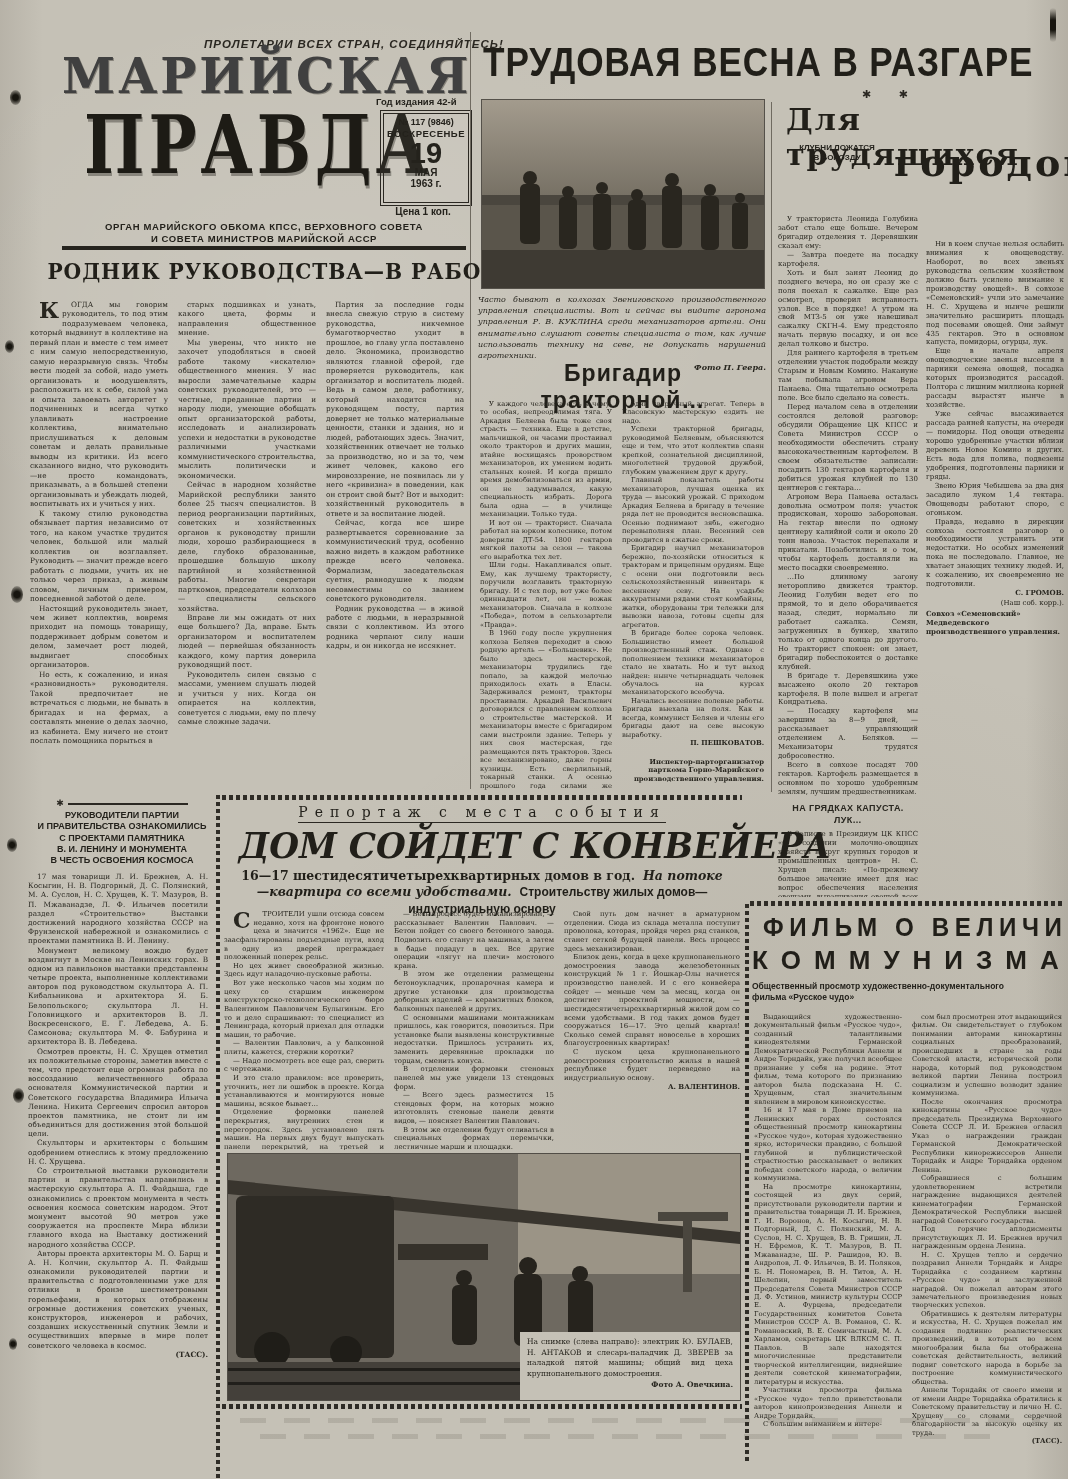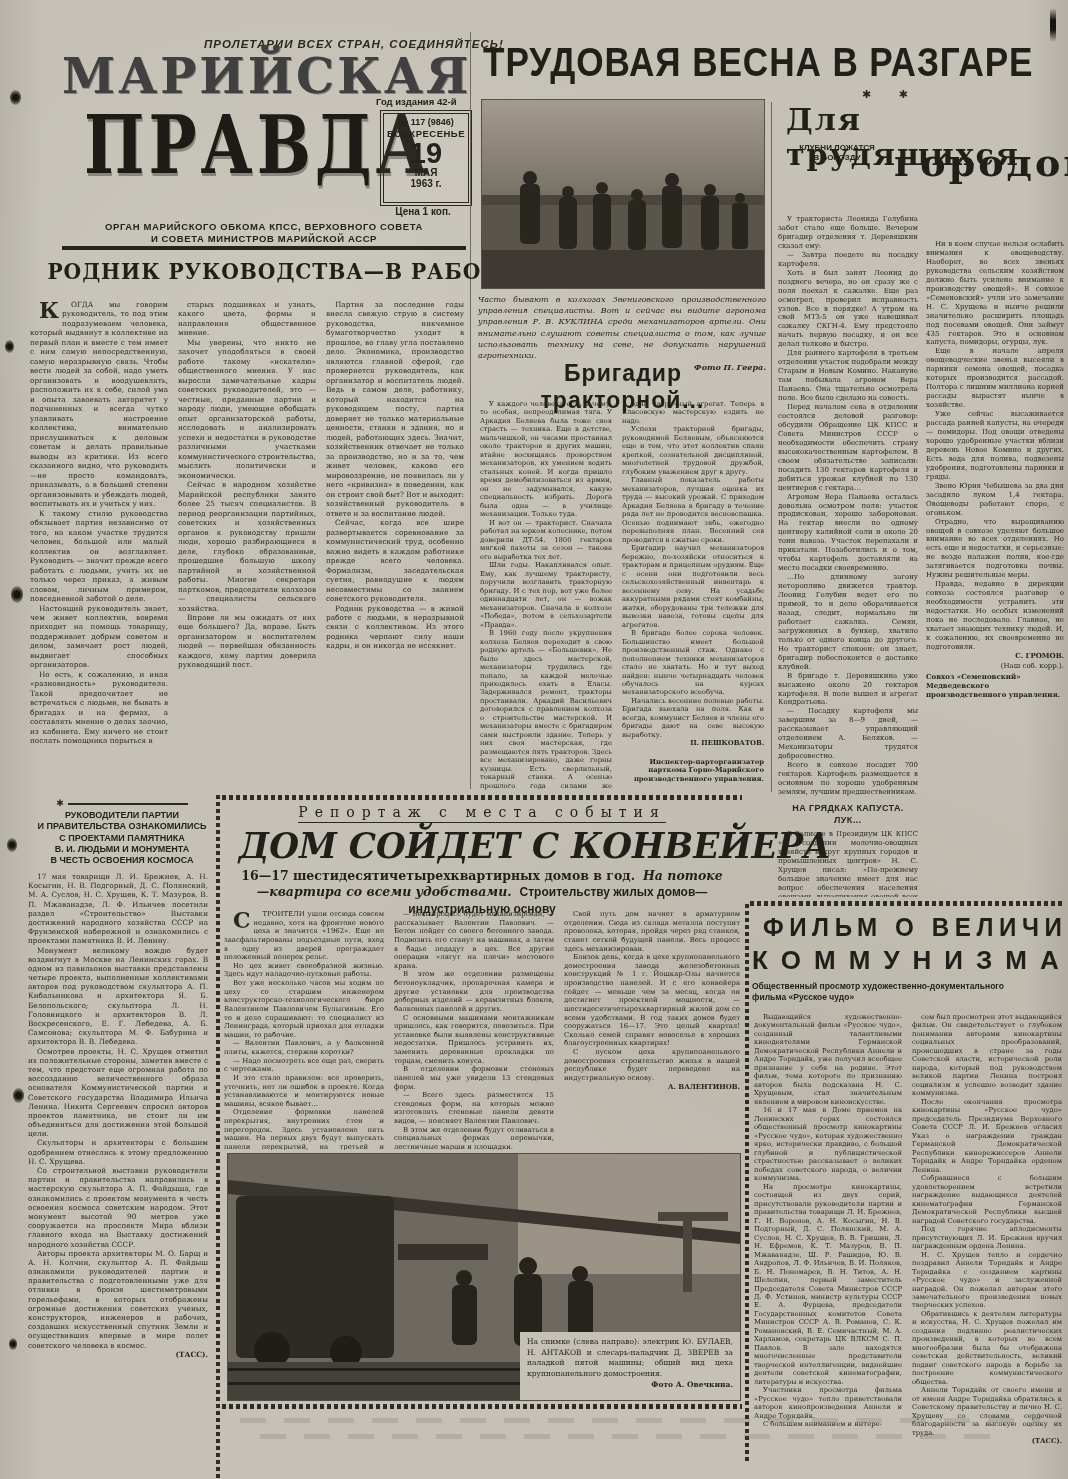--- a/index.html
+++ b/index.html
@@ -138,20 +138,21 @@
         <p>Настоящий руководитель знает, чем живет коллектив, вовремя приходит на помощь товарищу, поддерживает добрым советом и делом, замечает рост людей, выдвигает способных организаторов.</p>
         <p>Но есть, к сожалению, и иная «разновидность» руководителя. Такой предпочитает не встречаться с людьми, не бывать в бригадах и на фермах, а составлять мнение о делах заочно, из кабинета. Ему ничего не стоит послать помощника порыться в</p>
       </div>
   </div>
   <div class="jcol" id="rodnik-c2">
     <div>
         <p>старых подшивках и узнать, какого цвета, формы и направления общественное мнение.</p>
         <p>Мы уверены, что никто не захочет уподобляться в своей работе такому «искателю» общественного мнения. У нас выросли замечательные кадры советских руководителей, это — честные, преданные партии и народу люди, умеющие обобщать опыт организаторской работы, исследовать и анализировать успехи и недостатки в руководстве различными участками коммунистического строительства, мыслить политически и экономически.</p>
         <p>Сейчас в народном хозяйстве Марийской республики занято более 25 тысяч специалистов. В период реорганизации партийных, советских и хозяйственных органов к руководству пришли люди, хорошо разбирающиеся в деле, глубоко образованные, прошедшие большую школу партийной и хозяйственной работы. Многие секретари парткомов, председатели колхозов — специалисты сельского хозяйства.</p>
         <p>Вправе ли мы ожидать от них еще большего? Да, вправе. Быть организатором и воспитателем людей — первейшая обязанность каждого, кому партия доверила руководящий пост.</p>
+        <p>Руководитель силен связью с массами, умением слушать людей и учиться у них. Когда он опирается на коллектив, советуется с людьми, ему по плечу самые сложные задачи.</p>
       </div>
   </div>
   <div class="jcol" id="rodnik-c3">
     <div>
         <p>Партия за последние годы внесла свежую струю в систему руководства, никчемное бумаготворчество уходит в прошлое, во главу угла поставлено дело. Экономика, производство являются главной сферой, где проверяется руководитель, как организатор и воспитатель людей. Ведь в самом деле, работнику, который находится на руководящем посту, партия доверяет не только материальные ценности, станки и здания, но и людей, работающих здесь. Значит, хозяйственник отвечает не только за производство, но и за то, чем живет человек, каково его мировоззрение, не появилась ли у него «кривизна» в поведении, как он строит свой быт? Вот и выходит: хозяйственный руководитель в ответе и за воспитание людей.</p>
         <p>Сейчас, когда все шире развертывается соревнование за коммунистический труд, особенно важно видеть в каждом работнике прежде всего человека. Формализм, заседательская суетня, равнодушие к людям несовместимы со званием советского руководителя.</p>
         <p>Родник руководства — в живой работе с людьми, в неразрывной связи с коллективом. Из этого родника черпают силу наши кадры, и он никогда не иссякнет.</p>
       </div>
   </div>
 
@@ -235,37 +236,36 @@
     <div>
         <p>В Записке в Президиум ЦК КПСС «О создании молочно-овощных хозяйств вокруг крупных городов и промышленных центров» Н. С. Хрущев писал: «По-прежнему большое значение имеет для нас вопрос обеспечения населения овощами, выращивания овощей всех видов.</p>
       </div>
   </div>
   <div class="jcol" id="gor-c2">
     <div>
         <p>Ни в коем случае нельзя ослабить внимания к овощеводству. Наоборот, во всех звеньях руководства сельским хозяйством должно быть усилено внимание к производству овощей». В совхозе «Семеновский» учли это замечание Н. С. Хрущева и нынче решили значительно расширить площадь под посевами овощей. Они займут 435 гектаров. Это в основном капуста, помидоры, огурцы, лук.</p>
         <p>Еще в начале апреля овощеводческие звенья высеяли в парники семена овощей, посадка которых производится рассадой. Полтора с лишним миллиона корней рассады вырастят нынче в хозяйстве.</p>
         <p>Уже сейчас высаживается рассада ранней капусты, на очереди — помидоры. Под овощи отведены хорошо удобренные участки вблизи деревень Новое Комино и других. Есть вода для полива, подвезены удобрения, подготовлены парники и гряды.</p>
         <p>Звено Юрия Чебышева за два дня засадило луком 1,4 гектара. Овощеводы работают споро, с огоньком.</p>
-        <p>Отрадно, что выращиванию овощей в совхозе уделяют большое внимание во всех отделениях. Но есть еще и недостатки, и серьезные: не везде налажен полив, кое-где затягивается подготовка почвы. Нужны решительные меры.</p>
         <p>Правда, недавно в дирекции совхоза состоялся разговор о необходимости устранить эти недостатки. Но особых изменений пока не последовало. Главное, не хватает знающих технику людей. И, к сожалению, их своевременно не подготовили.</p>
       </div>
     <p class="sig">С. ГРОМОВ.</p>
     <div class="signote">(Наш соб. корр.).</div>
     <div class="sigsrc">Совхоз «Семеновский» Медведевского производственного управления.</div>
   </div>
 
   <div class="abs box-mark">
     <span>✱</span><span class="bar"></span>
   </div>
   <div class="abs" id="tassbox-header">
     <div>
         <p>РУКОВОДИТЕЛИ ПАРТИИ</p>
         <p>И ПРАВИТЕЛЬСТВА ОЗНАКОМИЛИСЬ</p>
         <p>С ПРОЕКТАМИ ПАМЯТНИКА</p>
-        <p>В. И. ЛЮДЬМИ И МОНУМЕНТА</p>
+        <p>В. И. ЛЕНИНУ И МОНУМЕНТА</p>
         <p>В ЧЕСТЬ ОСВОЕНИЯ КОСМОСА</p>
       </div>
   </div>
   <div class="jcol" id="tassbox-body">
     <div>
         <p>17 мая товарищи Л. И. Брежнев, А. Н. Косыгин, Н. В. Подгорный, Д. С. Полянский, М. А. Суслов, Н. С. Хрущев, К. Т. Мазуров, В. П. Мжаванадзе, Л. Ф. Ильичев посетили раздел «Строительство» Выставки достижений народного хозяйства СССР на Фрунзенской набережной и ознакомились с проектами памятника В. И. Ленину.</p>
         <p>Монумент великому вождю будет воздвигнут в Москве на Ленинских горах. В одном из павильонов выставки представлены четыре проекта, выполненные коллективами авторов под руководством скульптора А. П. Кибальникова и архитектора Я. Б. Белопольского; скульптора Л. Н. Головницкого и архитекторов В. Л. Воскресенского, Е. Г. Лебедева, А. Б. Самсонова; скульптора М. Ф. Бабурина и архитектора В. В. Лебедева.</p>
         <p>Осмотрев проекты, Н. С. Хрущев отметил их положительные стороны, заметив вместе с тем, что предстоит еще огромная работа по воссозданию величественного образа основателя Коммунистической партии и Советского государства Владимира Ильича Ленина. Никита Сергеевич спросил авторов проектов памятника, не стоит ли им объединиться для достижения этой большой цели.</p>
         <p>Скульпторы и архитекторы с большим одобрением отнеслись к этому предложению Н. С. Хрущева.</p>
         <p>Со строительной выставки руководители партии и правительства направились в мастерскую скульптора А. П. Файдыша, где ознакомились с проектом монумента в честь освоения космоса советским народом. Этот монумент высотой 90 метров уже сооружается на проспекте Мира вблизи главного входа на Выставку достижений народного хозяйства СССР.</p>

